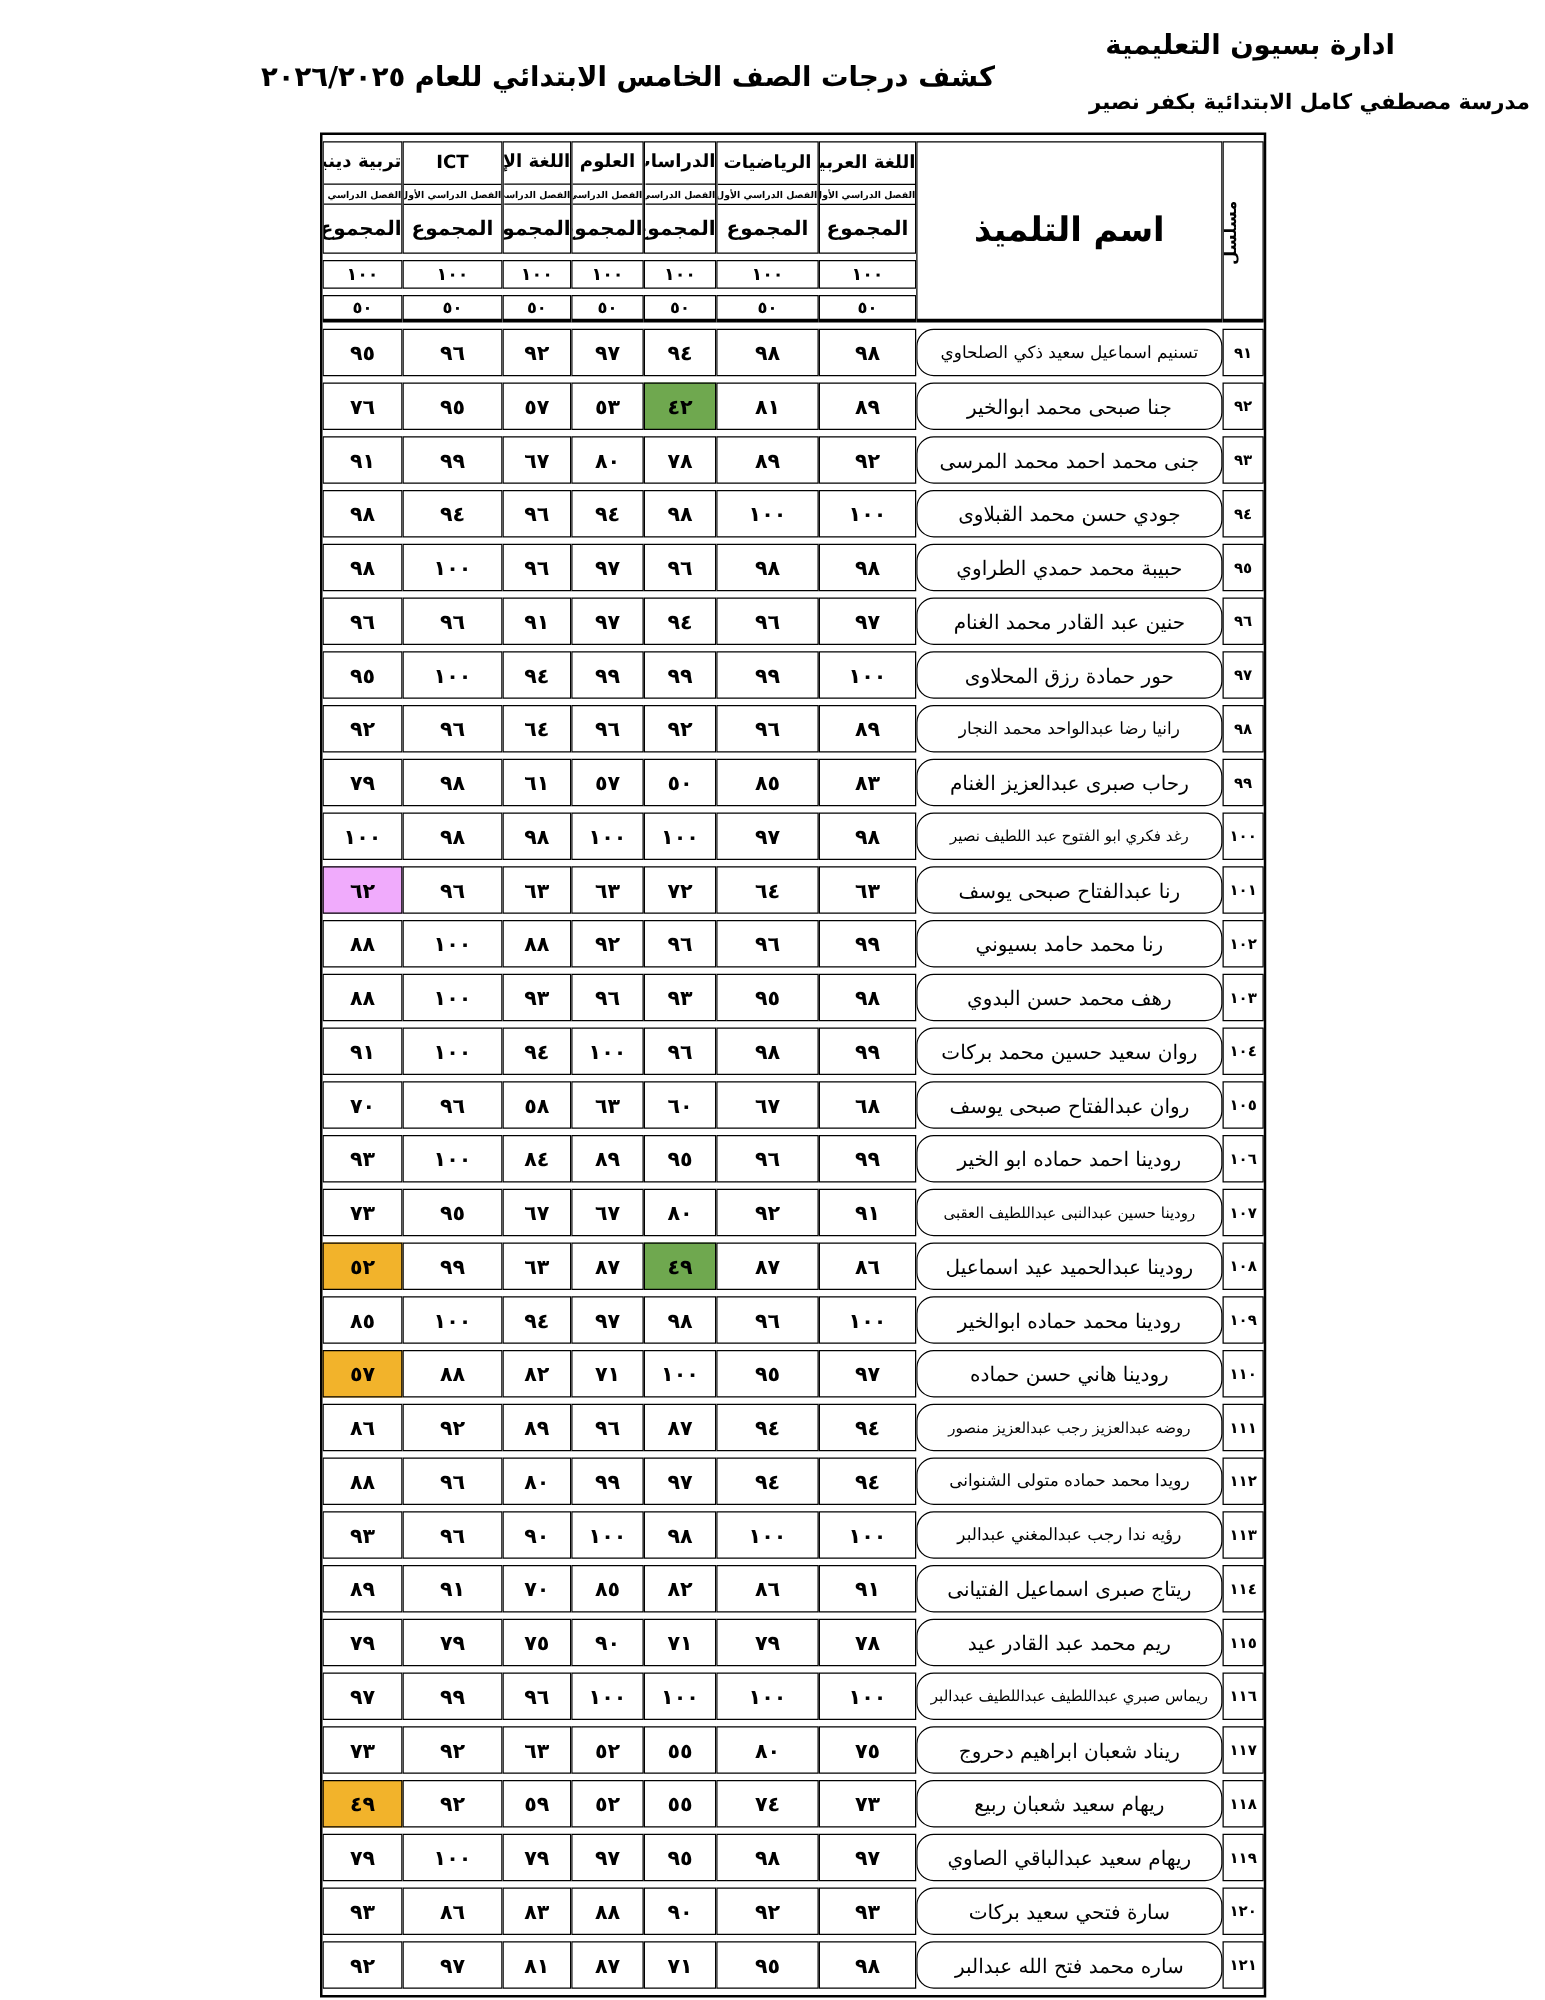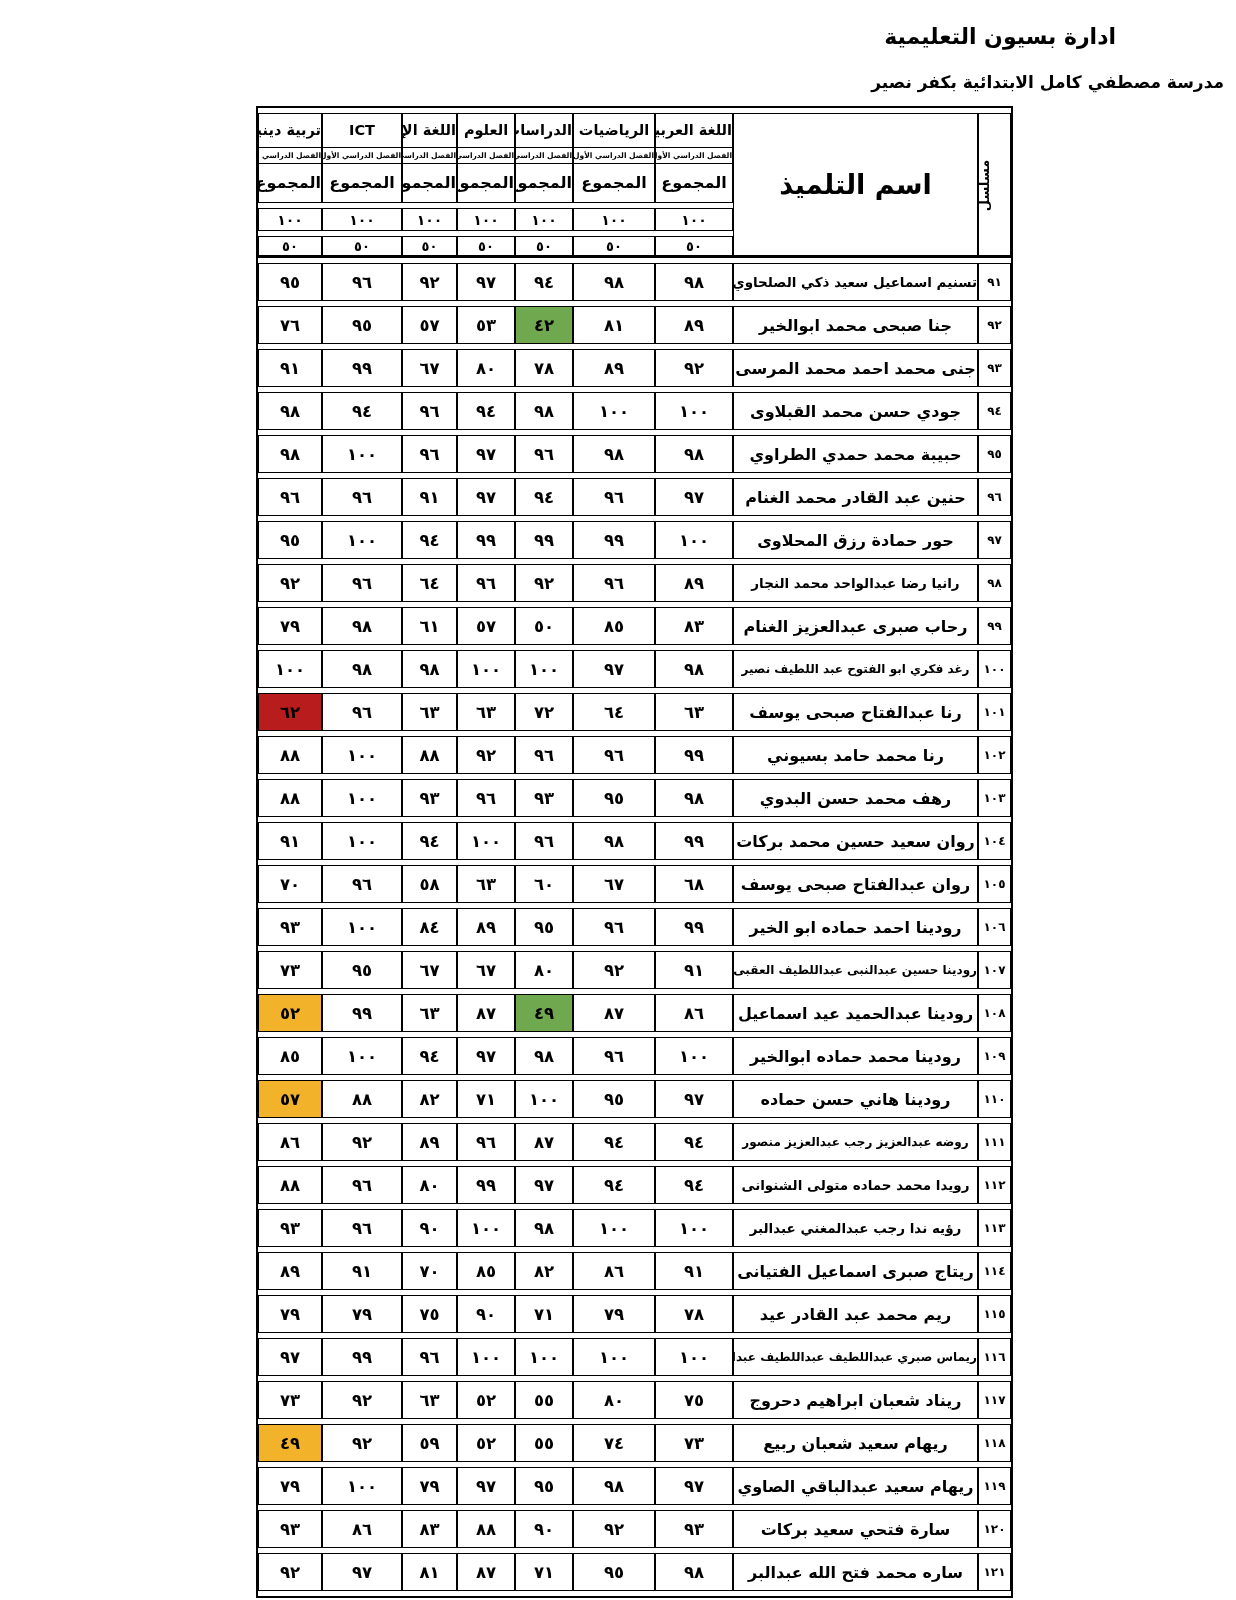--- a/index.html
+++ b/index.html
@@ -55,32 +55,33 @@
   th.max-cell{height:21px;font-size:14px;font-weight:bold;letter-spacing:1px;}
   th.half-cell{
     height:18px;font-size:13px;font-weight:bold;letter-spacing:1px;
     border-bottom:3px solid #000;
   }
   th.head-span{border-bottom:3px solid #000;}
 
   
   td{height:36px;}
   td.serial-cell{font-size:12px;font-weight:bold;}
-  td.name-cell{font-size:16px;font-weight:bold;white-space:nowrap;}
+  td.name-cell{font-size:16px;font-weight:normal;white-space:nowrap;border-radius:14px;}
   td.name-cell.mid{font-size:13.5px;}
   td.name-cell.small{font-size:12px;}
   td.score-cell{font-size:16.5px;font-weight:bold;letter-spacing:1px;}
 </style>
 </head>
 <body>
 
 <div class="page">
 
   <div class="admin-line">ادارة بسيون التعليمية</div>
   <div class="school-line">مدرسة مصطفي كامل الابتدائية بكفر نصير</div>
+  <div class="sheet-title">كشف درجات الصف الخامس الابتدائي للعام ٢٠٢٦/٢٠٢٥</div>
 
   <div class="table-wrap">
     <table class="grades">
       <colgroup id="cols">
           <col style="width: 33px;">
           <col style="width: 245px;">
           <col style="width: 78px;">
           <col style="width: 82px;">
           <col style="width: 58px;">
           <col style="width: 58px;">
@@ -260,21 +261,21 @@
           </tr>
           <tr>
             <td class="serial-cell">١٠١</td>
             <td class="name-cell">رنا عبدالفتاح صبحى يوسف</td>
             <td class="score-cell">٦٣</td>
             <td class="score-cell">٦٤</td>
             <td class="score-cell">٧٢</td>
             <td class="score-cell">٦٣</td>
             <td class="score-cell">٦٣</td>
             <td class="score-cell">٩٦</td>
-            <td class="score-cell" style="background: #b91c1c;">٦٢</td>
+            <td class="score-cell" style="background: #f0abfc;">٦٢</td>
           </tr>
           <tr>
             <td class="serial-cell">١٠٢</td>
             <td class="name-cell">رنا محمد حامد بسيوني</td>
             <td class="score-cell">٩٩</td>
             <td class="score-cell">٩٦</td>
             <td class="score-cell">٩٦</td>
             <td class="score-cell">٩٢</td>
             <td class="score-cell">٨٨</td>
             <td class="score-cell">١٠٠</td>

